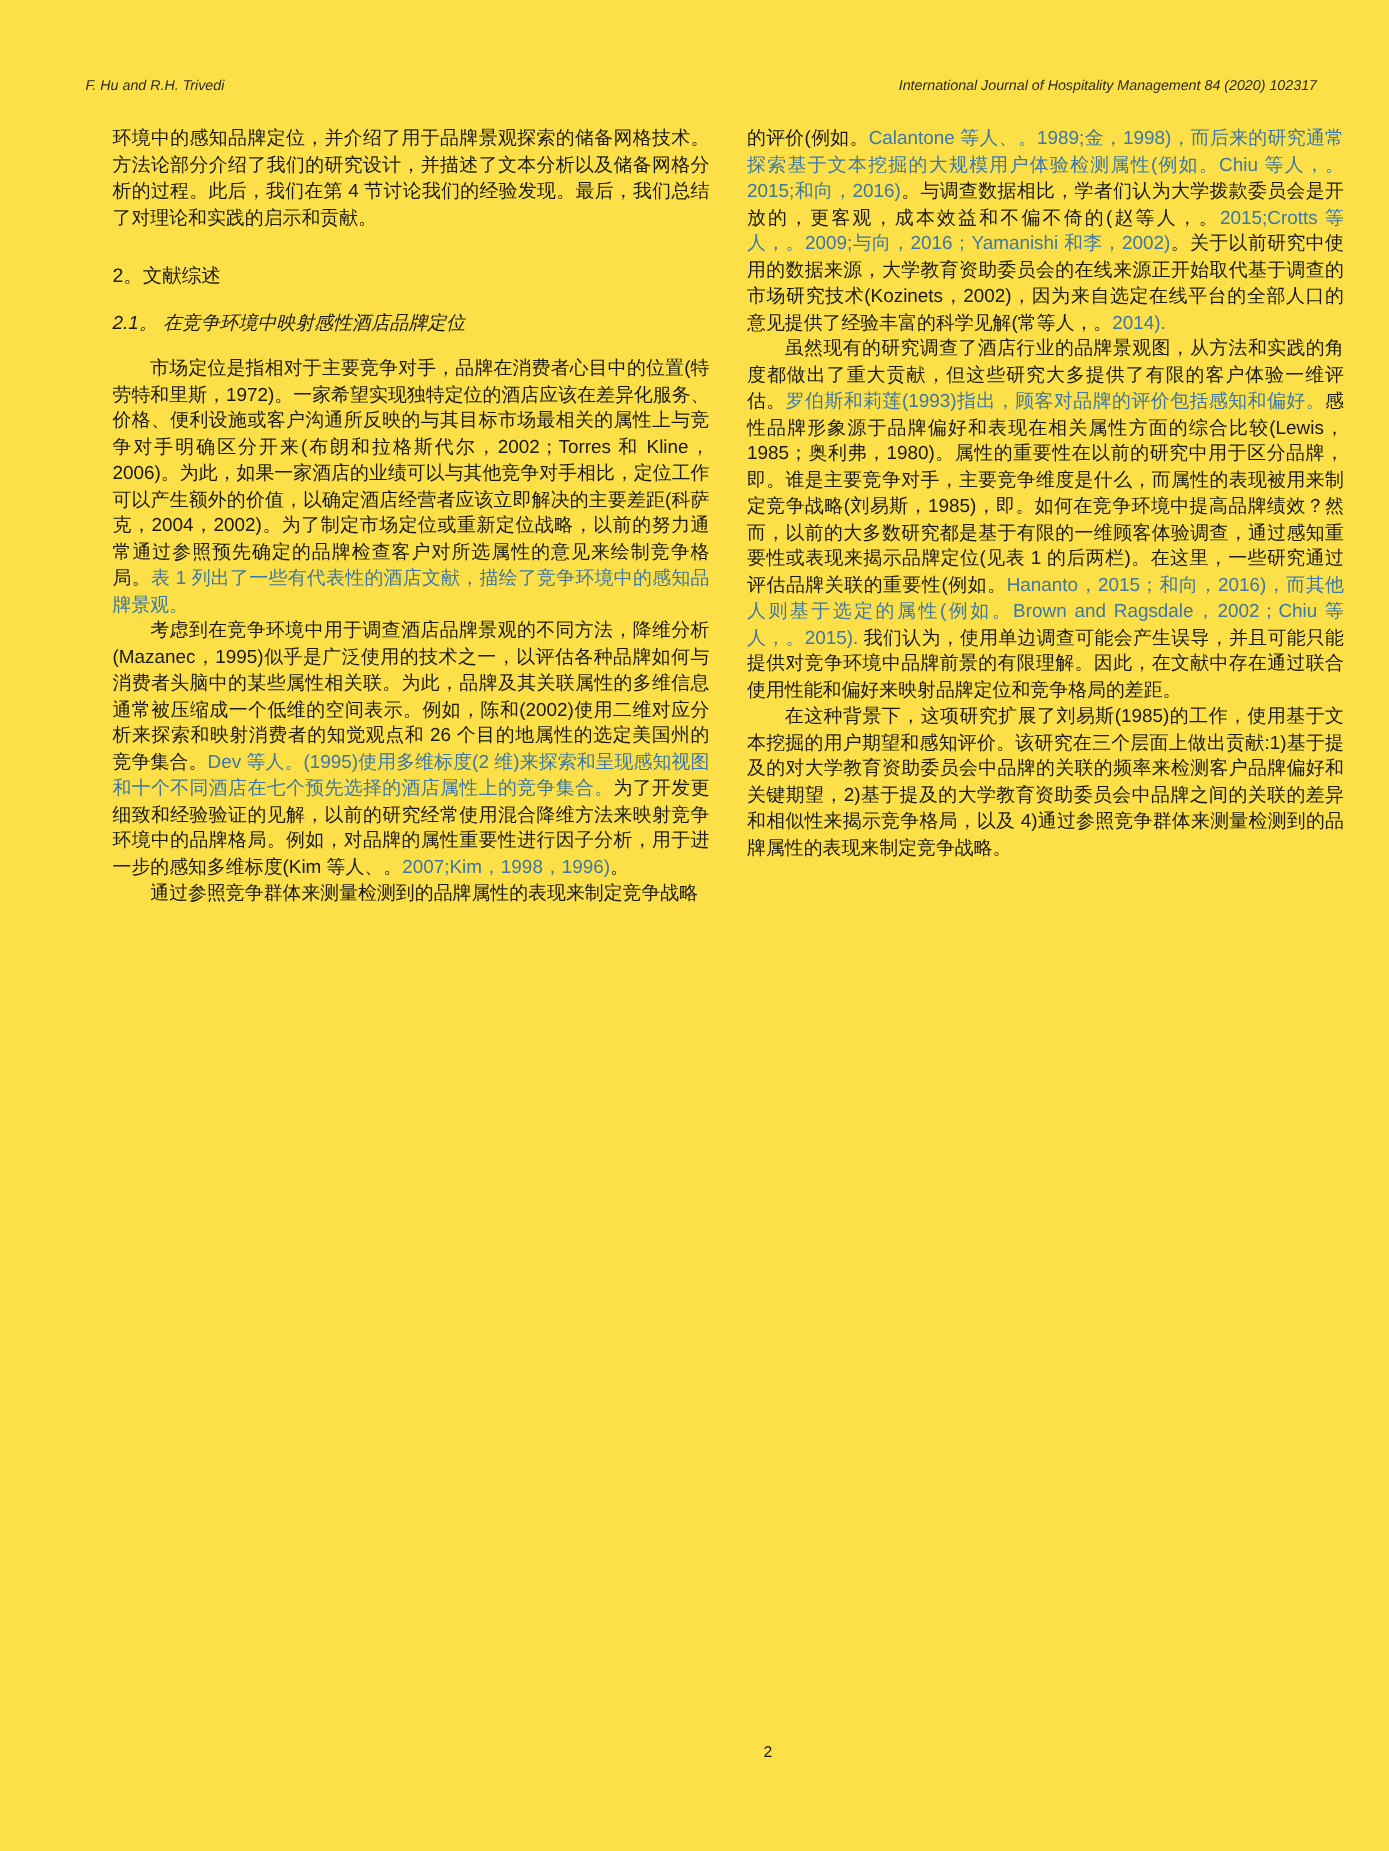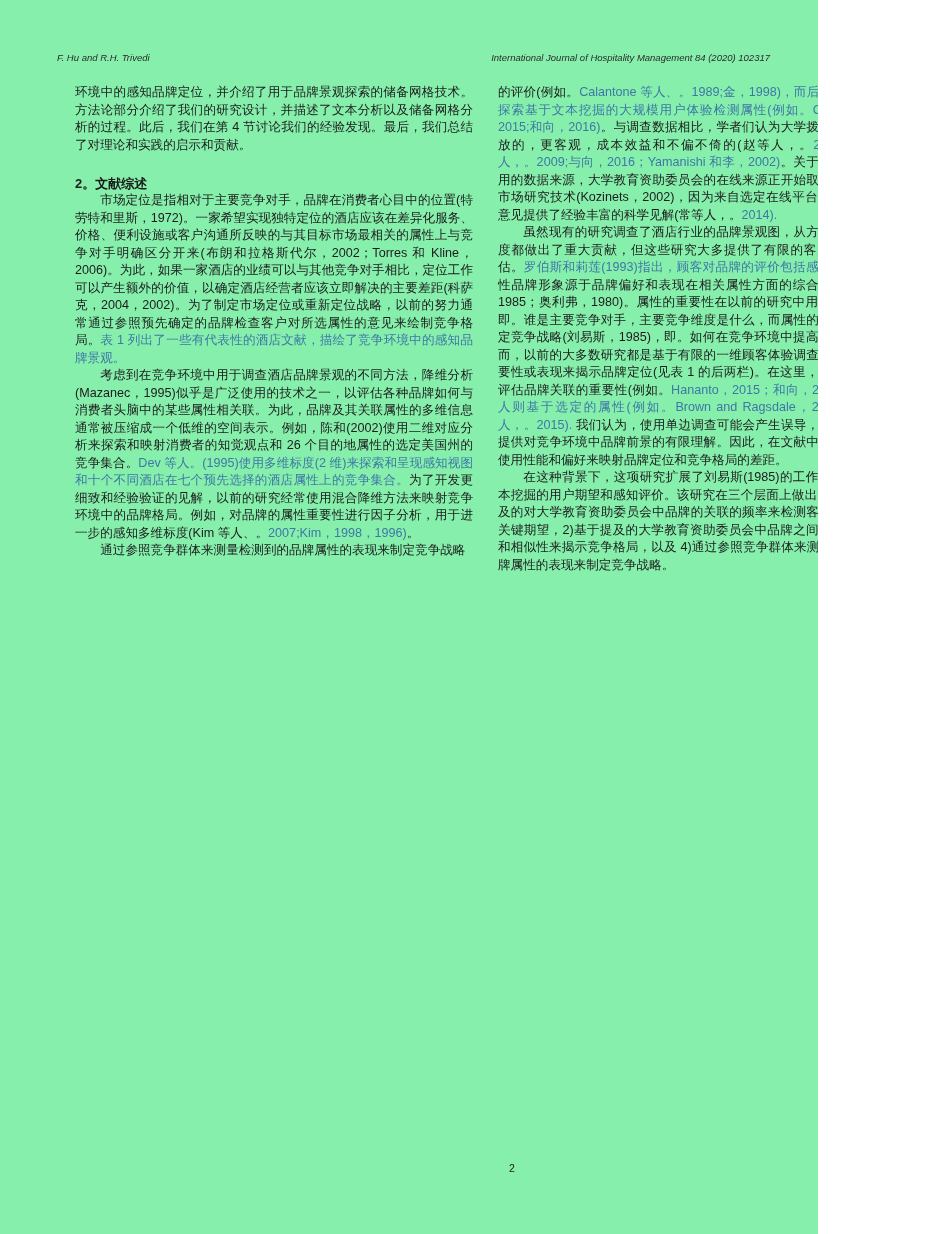--- a/index.html
+++ b/index.html
@@ -1,20 +1,20 @@
 <!DOCTYPE html>
 <html style="--link: #3d78a6;"><head>
 <meta charset="utf-8">
 <style>
   html, body { margin: 0; padding: 0; background: #ffffff; }
   .page {
     position: relative;
-    width: 818px;
+    width: 926px;
     height: 1234px;
-    background: #86efac;
+    background: #fde047;
     font-family: "Liberation Sans", "DejaVu Sans", sans-serif;
     color: #1b1b1b;
     overflow: hidden;
   }
   .running-header {
     position: absolute;
     top: 52px;
     left: 57px;
     right: 48px;
     display: flex;
@@ -37,21 +37,21 @@
   .col { min-width: 0; }
   p.body {
     margin: 0;
     font-size: 12.6px;
     line-height: 17.5px;
     text-align: justify;
   }
   p.indent { text-indent: 2em; }
   h2.sec {
     font-size: 13px;
-    font-weight: 700;
+    font-weight: 400;
     margin: 21px 0 0 0;
     line-height: 17px;
   }
   h3.subsec {
     font-size: 12.6px;
     font-weight: 400;
     font-style: italic;
     margin: 15px 0 13px 0;
     line-height: 17px;
   }
@@ -72,20 +72,21 @@
   <div class="running-header">
     <span>F. Hu and R.H. Trivedi</span>
     <span>International Journal of Hospitality Management 84 (2020) 102317</span>
   </div>
 
   <div class="columns">
 
     <div class="col">
       <p class="body"><span>环境中的感知品牌定位，并介绍了用于品牌景观探索的储备网格技术。方法论部分介绍了我们的研究设计，并描述了文本分析以及储备网格分析的过程。此后，我们在第 4 节讨论我们的经验发现。最后，我们总结了对理论和实践的启示和贡献。</span></p>
       <h2 class="sec">2。文献综述</h2>
+      <h3 class="subsec">2.1。 在竞争环境中映射感性酒店品牌定位</h3>
       <p class="body indent"><span>市场定位是指相对于主要竞争对手，品牌在消费者心目中的位置(特劳特和里斯，1972)。一家希望实现独特定位的酒店应该在差异化服务、价格、便利设施或客户沟通所反映的与其目标市场最相关的属性上与竞争对手明确区分开来(布朗和拉格斯代尔，2002；Torres 和 Kline，2006)。为此，如果一家酒店的业绩可以与其他竞争对手相比，定位工作可以产生额外的价值，以确定酒店经营者应该立即解决的主要差距(科萨克，2004，2002)。为了制定市场定位或重新定位战略，以前的努力通常通过参照预先确定的品牌检查客户对所选属性的意见来绘制竞争格局。</span><span class="cite">表 1 列出了一些有代表性的酒店文献，描绘了竞争环境中的感知品牌景观。</span></p>
       <p class="body indent"><span>考虑到在竞争环境中用于调查酒店品牌景观的不同方法，降维分析(Mazanec，1995)似乎是广泛使用的技术之一，以评估各种品牌如何与消费者头脑中的某些属性相关联。为此，品牌及其关联属性的多维信息通常被压缩成一个低维的空间表示。例如，陈和(2002)使用二维对应分析来探索和映射消费者的知觉观点和 26 个目的地属性的选定美国州的竞争集合。</span><span class="cite">Dev 等人。(1995)使用多维标度(2 维)来探索和呈现感知视图和十个不同酒店在七个预先选择的酒店属性上的竞争集合。</span><span>为了开发更细致和经验验证的见解，以前的研究经常使用混合降维方法来映射竞争环境中的品牌格局。例如，对品牌的属性重要性进行因子分析，用于进一步的感知多维标度(Kim 等人、。</span><span class="cite">2007;Kim，1998，1996)</span><span>。</span></p>
       <p class="body indent"><span>通过参照竞争群体来测量检测到的品牌属性的表现来制定竞争战略</span></p>
     </div>
 
     <div class="col">
       <p class="body"><span>的评价(例如。</span><span class="cite">Calantone 等人、。1989;金，1998)，而后来的研究通常探索基于文本挖掘的大规模用户体验检测属性(例如。Chiu 等人，。2015;和向，2016)</span><span>。与调查数据相比，学者们认为大学拨款委员会是开放的，更客观，成本效益和不偏不倚的(赵等人，。</span><span class="cite">2015;Crotts 等人，。2009;与向，2016；Yamanishi 和李，2002)</span><span>。关于以前研究中使用的数据来源，大学教育资助委员会的在线来源正开始取代基于调查的市场研究技术(Kozinets，2002)，因为来自选定在线平台的全部人口的意见提供了经验丰富的科学见解(常等人，。</span><span class="cite">2014).</span></p>
       <p class="body indent"><span>虽然现有的研究调查了酒店行业的品牌景观图，从方法和实践的角度都做出了重大贡献，但这些研究大多提供了有限的客户体验一维评估。</span><span class="cite">罗伯斯和莉莲(1993)指出，顾客对品牌的评价包括感知和偏好。</span><span>感性品牌形象源于品牌偏好和表现在相关属性方面的综合比较(Lewis，1985；奥利弗，1980)。属性的重要性在以前的研究中用于区分品牌，即。谁是主要竞争对手，主要竞争维度是什么，而属性的表现被用来制定竞争战略(刘易斯，1985)，即。如何在竞争环境中提高品牌绩效？然而，以前的大多数研究都是基于有限的一维顾客体验调查，通过感知重要性或表现来揭示品牌定位(见表 1 的后两栏)。在这里，一些研究通过评估品牌关联的重要性(例如。</span><span class="cite">Hananto，2015；和向，2016)，而其他人则基于选定的属性(例如。Brown and Ragsdale，2002；Chiu 等人，。2015).</span><span> 我们认为，使用单边调查可能会产生误导，并且可能只能提供对竞争环境中品牌前景的有限理解。因此，在文献中存在通过联合使用性能和偏好来映射品牌定位和竞争格局的差距。</span></p>
       <p class="body indent"><span>在这种背景下，这项研究扩展了刘易斯(1985)的工作，使用基于文本挖掘的用户期望和感知评价。该研究在三个层面上做出贡献:1)基于提及的对大学教育资助委员会中品牌的关联的频率来检测客户品牌偏好和关键期望，2)基于提及的大学教育资助委员会中品牌之间的关联的差异和相似性来揭示竞争格局，以及 4)通过参照竞争群体来测量检测到的品牌属性的表现来制定竞争战略。</span></p>
     </div>

